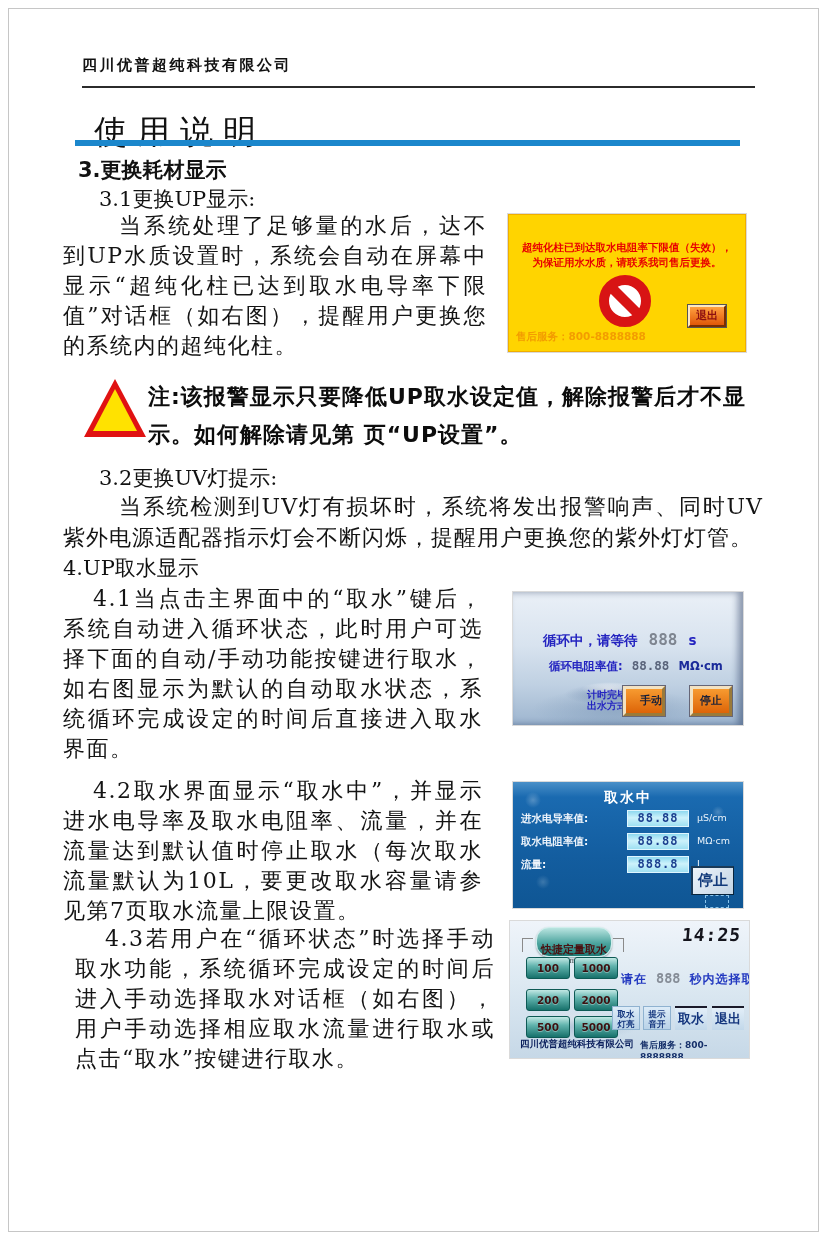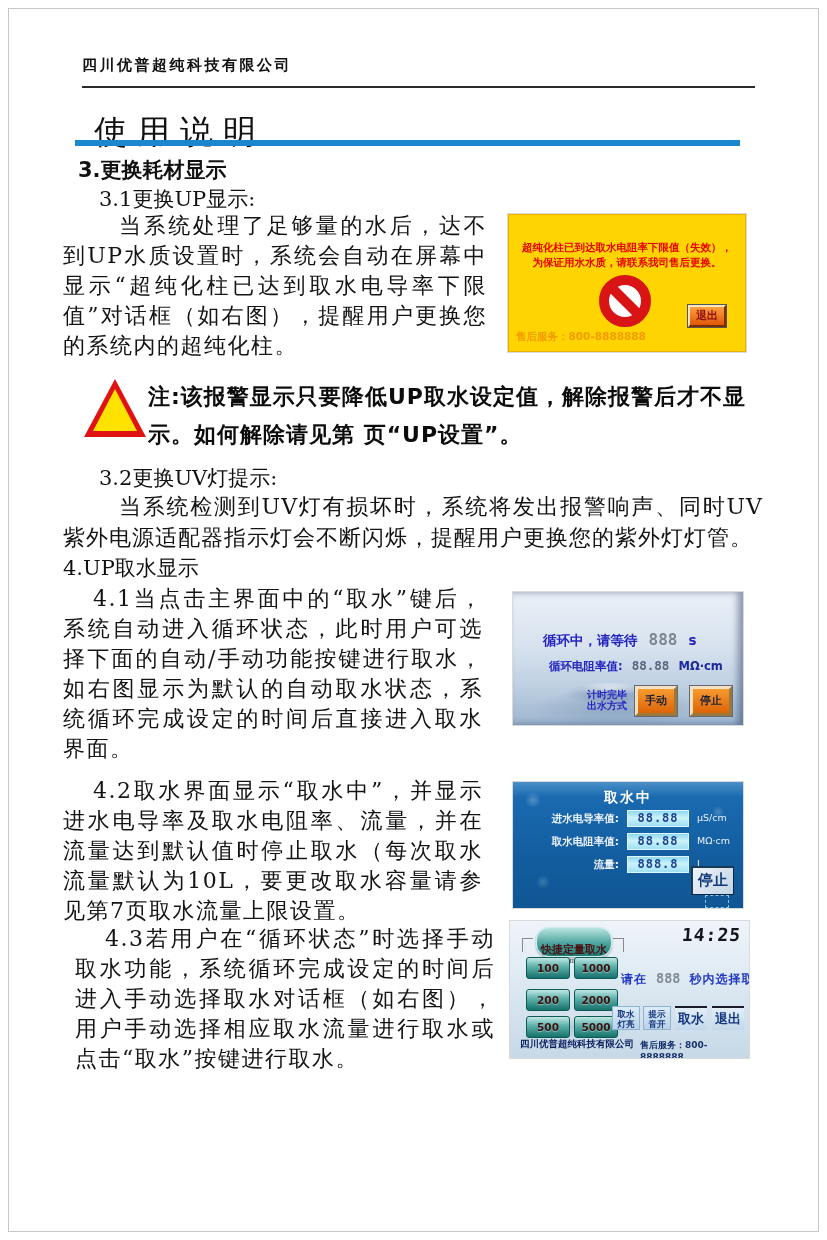--- a/index.html
+++ b/index.html
@@ -73,34 +73,34 @@
   .cy-line2 .n{font-size:12.5px;color:#59637a;margin:0 4px;}
   .cy-line2 .u{font-family:"DejaVu Sans","Liberation Sans",sans-serif;font-weight:bold;
         font-size:11.5px;color:#1a2a9a;}
   .cy-mode{position:absolute;left:74px;top:97px;font-family:"DejaVu Sans","Liberation Sans",sans-serif;
         font-weight:bold;font-size:10px;line-height:11px;color:#2424c0;}
   .cy-btn{position:absolute;top:94px;width:36px;height:24px;
         background:linear-gradient(180deg,#f79b30,#dd6408);
         border:3px solid;border-color:#f2e2c2 #9a7a3a #9a7a3a #f2e2c2;outline:1px solid #667;
         font-family:"DejaVu Sans","Liberation Sans",sans-serif;font-weight:bold;font-size:11px;
         line-height:24px;text-align:center;color:#182038;}
-  .cy-manual{left:122px;} .cy-stop{left:177px;}
+  .cy-manual{left:110px;text-align:right;} .cy-stop{left:177px;}
 
   
   .disp{left:513px;top:782px;width:230px;height:126px;
     background:
       radial-gradient(circle 7px at 20px 18px, rgba(255,255,255,.25), transparent 8px),
       radial-gradient(circle 5px at 205px 30px, rgba(255,255,255,.22), transparent 6px),
       radial-gradient(circle 6px at 30px 100px, rgba(255,255,255,.18), transparent 7px),
       radial-gradient(circle 4px at 120px 78px, rgba(255,255,255,.15), transparent 5px),
       linear-gradient(180deg,#4a90c8 0%,#1a6ab0 12%,#135d9f 60%,#0f5694 100%);}
   .dp-title{position:absolute;left:0;top:7px;width:100%;text-align:center;
         font-family:"DejaVu Sans","Liberation Sans",sans-serif;font-weight:bold;
         font-size:14px;letter-spacing:2px;color:#ffffff;}
-  .dp-label{position:absolute;left:8px;width:98px;text-align:right;
+  .dp-label{position:absolute;left:8px;width:98px;text-align:left;
         font-family:"DejaVu Sans","Liberation Sans",sans-serif;font-weight:bold;
         font-size:10.5px;color:#eef4fb;}
   .dp-box{position:absolute;left:114px;width:60px;height:15px;
         background:linear-gradient(180deg,#8ed9f0,#cdf2fb 45%,#9fe0f2);
         border:1px solid #dff6ff;text-align:center;font-size:12px;line-height:15px;
         letter-spacing:1px;color:#1c3f8f;}
   .dp-unit{position:absolute;left:184px;font-family:"DejaVu Sans","Liberation Sans",sans-serif;
         font-size:9.5px;color:#e8f2fa;}
   .dp-stop{position:absolute;left:178px;top:84px;width:40px;height:26px;
         background:linear-gradient(135deg,#eef4fa,#c2d4e4);

